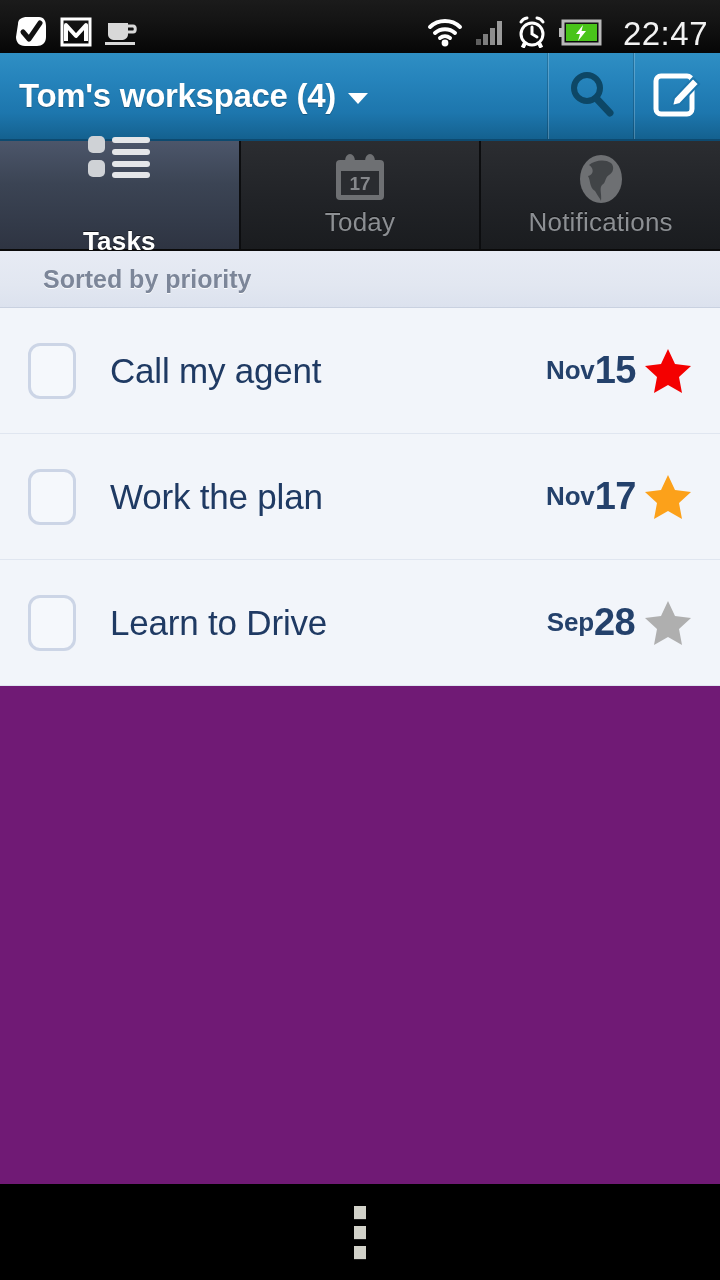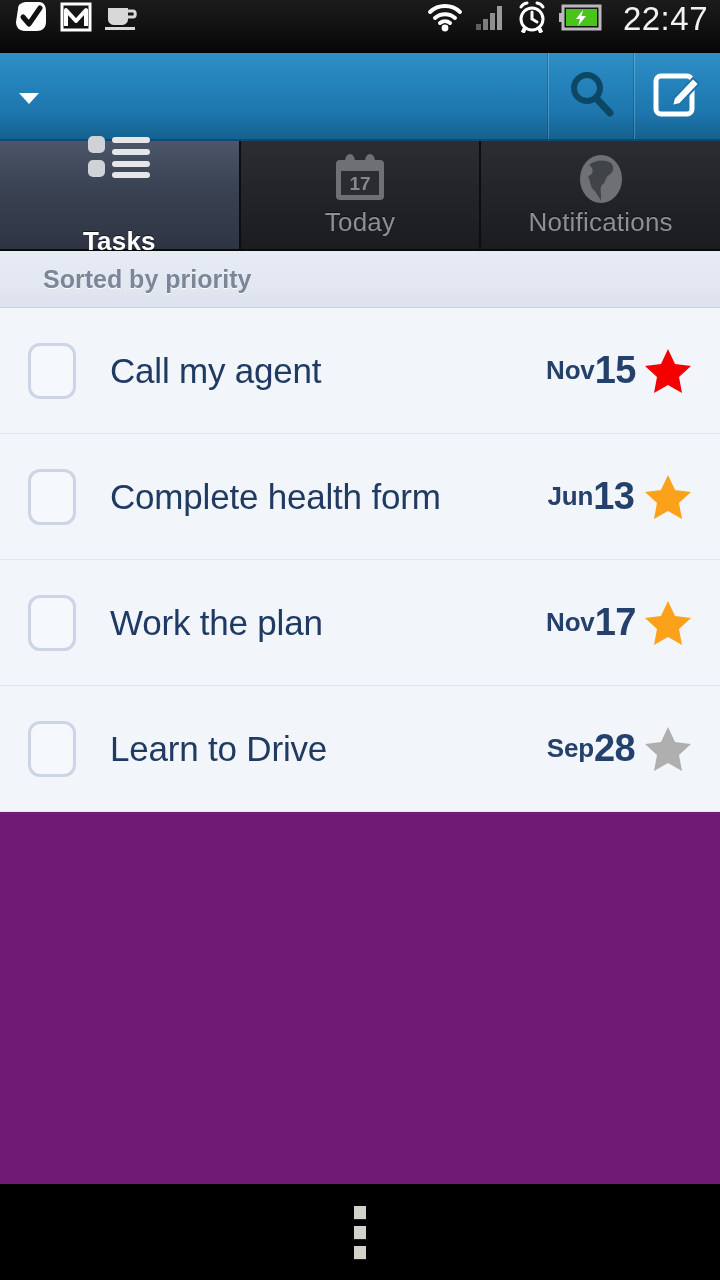--- a/index.html
+++ b/index.html
@@ -13,21 +13,21 @@
     position:relative;
     width:720px; height:1280px;
     background:#F2F5FA;
     display:flex; flex-direction:column;
   }
 
   
   .statusbar {
     height:53px;
     background:linear-gradient(to bottom,#1b1b1b 0%,#131313 45%,#060606 100%);
-    display:flex; align-items:flex-start;
+    display:flex; align-items:flex-end;
     padding:0 12px 0 14px;
     flex:0 0 auto;
     position:relative;
   }
   .sb-left { display:flex; align-items:center; gap:12px; }
   .sb-right { display:flex; align-items:center; gap:11px; margin-left:auto; }
   .sb-clock {
     color:#f2f2f2; font-size:33px; font-weight:400;
     letter-spacing:0.5px; margin-left:9px;
     font-family:"Liberation Sans", sans-serif;
@@ -224,20 +224,21 @@
           <rect x="7" y="5" width="31" height="17" fill="#49c41a"></rect>
           <path d="M24 6 L17 15 L21 15 L19 22 L27 12 L22.5 12 Z" fill="#ffffff"></path>
         </svg>
       </span>
       <span class="sb-clock">22:47</span>
     </div>
   </div>
 
   <div class="appbar">
     <div class="appbar-title-wrap">
+      <span class="appbar-title">Tom's workspace (4)</span>
       <span class="caret-down"></span>
     </div>
     <div class="appbar-btn">
       <span>
         <svg width="52" height="52" viewBox="0 0 52 52">
           <circle cx="21" cy="20" r="13" fill="none" stroke="#0d4766" stroke-width="6"></circle>
           <line x1="30" y1="30" x2="44" y2="45" stroke="#0d4766" stroke-width="7" stroke-linecap="round"></line>
         </svg>
       </span>
     </div>
@@ -301,33 +302,20 @@
         <span class="date-month">Nov</span>
         <span class="date-day">15</span>
       </div>
       <div class="task-star">
         <svg width="50" height="48" viewBox="0 0 50 48">
           <path d="M25 2 L32 17 L48 19 L36 30 L39 46 L25 38 L11 46 L14 30 L2 19 L18 17 Z" fill="#F40000"></path>
         </svg>
       </div>
     </div>
 
-    <div class="task-row">
-      <div class="task-checkbox"></div>
-      <div class="task-title">Complete health form</div>
-      <div class="task-date">
-        <span class="date-month">Jun</span>
-        <span class="date-day">13</span>
-      </div>
-      <div class="task-star">
-        <svg width="50" height="48" viewBox="0 0 50 48">
-          <path d="M25 2 L32 17 L48 19 L36 30 L39 46 L25 38 L11 46 L14 30 L2 19 L18 17 Z" fill="#FCA11A"></path>
-        </svg>
-      </div>
-    </div>
 
     <div class="task-row">
       <div class="task-checkbox"></div>
       <div class="task-title">Work the plan</div>
       <div class="task-date">
         <span class="date-month">Nov</span>
         <span class="date-day">17</span>
       </div>
       <div class="task-star">
         <svg width="50" height="48" viewBox="0 0 50 48">

